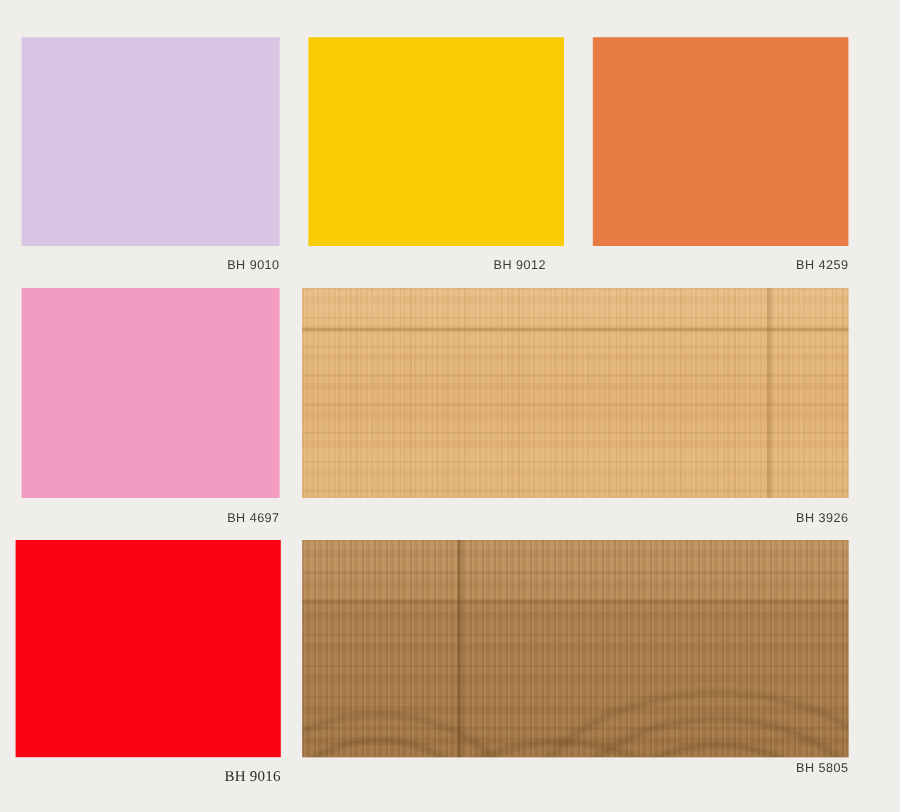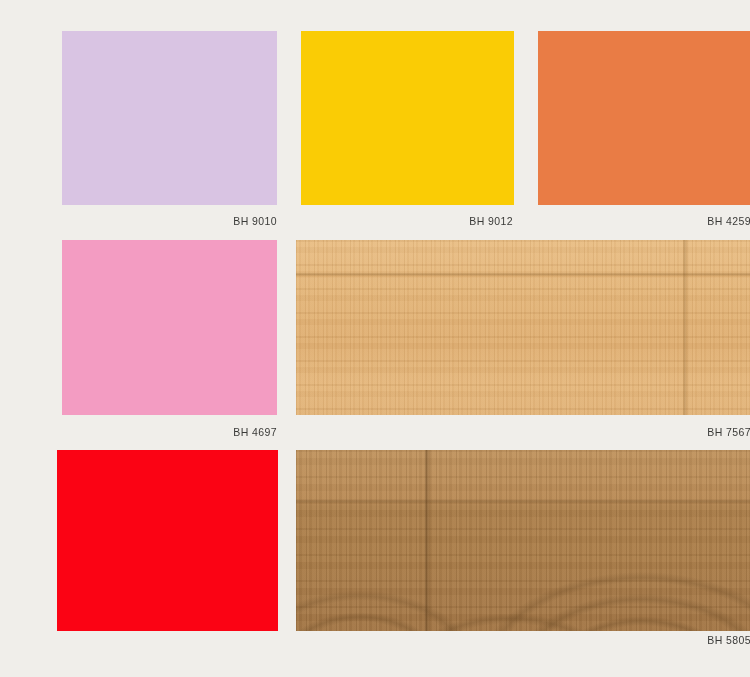--- a/index.html
+++ b/index.html
@@ -11,21 +11,20 @@
     height: 677px;
     background: #f0eeea;
     font-family: "Liberation Sans", sans-serif;
     overflow: hidden;
     position: relative;
   }
 
   #board {
     position: absolute;
     inset: 0;
-    margin-left: 44px;
   }
 
   
   .cell {
     position: absolute;
     box-sizing: border-box;
   }
   .swatch {
     position: absolute;
     left: 0;
@@ -49,21 +48,21 @@
     font-size: 12.5px;
     letter-spacing: 0.2px;
     color: #2b2b2b;
   }
 
   
   #cell-9010 { left: 18px;  top: 31px;  width: 215px; height: 174px; }
   #cap-9010  { left: 18px;  top: 215px; width: 215px; }
 
   #cell-9012 { left: 257px; top: 31px;  width: 213px; height: 174px; }
-  #cap-9012  { left: 256px; top: 215px; width: 213px; }
+  #cap-9012  { left: 242px; top: 215px; width: 213px; }
 
   #cell-9013 { left: 494px; top: 31px;  width: 213px; height: 174px; }
   #cap-9013  { left: 494px; top: 215px; width: 213px; }
 
   #cell-9011 { left: 18px;  top: 240px; width: 215px; height: 175px; }
   #cap-9011  { left: 18px;  top: 426px; width: 215px; }
 
   #cell-9014 { left: 252px; top: 240px; width: 455px; height: 175px; }
   #cap-9014  { left: 252px; top: 426px; width: 455px; }
 
@@ -219,24 +218,25 @@
   <div class="caption" id="cap-9013">BH 4259</div>
 
   <div class="cell" id="cell-9011">
     <div class="swatch" style="background:#f39cc2;"></div>
   </div>
   <div class="caption" id="cap-9011">BH 4697</div>
 
   <div class="cell" id="cell-9014">
     <div class="swatch wood-9014"></div>
   </div>
-  <div class="caption" id="cap-9014">BH 7567</div>
+  <div class="caption" id="cap-9014">BH 3926</div>
 
   <div class="cell" id="cell-9016">
     <div class="swatch" style="background:#fb0314;"></div>
   </div>
+  <div class="caption serif-cap" id="cap-9016">BH 9016</div>
 
   <div class="cell" id="cell-9015">
     <div class="swatch wood-9015"></div>
   </div>
   <div class="caption" id="cap-9015">BH 5805</div>
 
 </div>
 
 </body></html>

